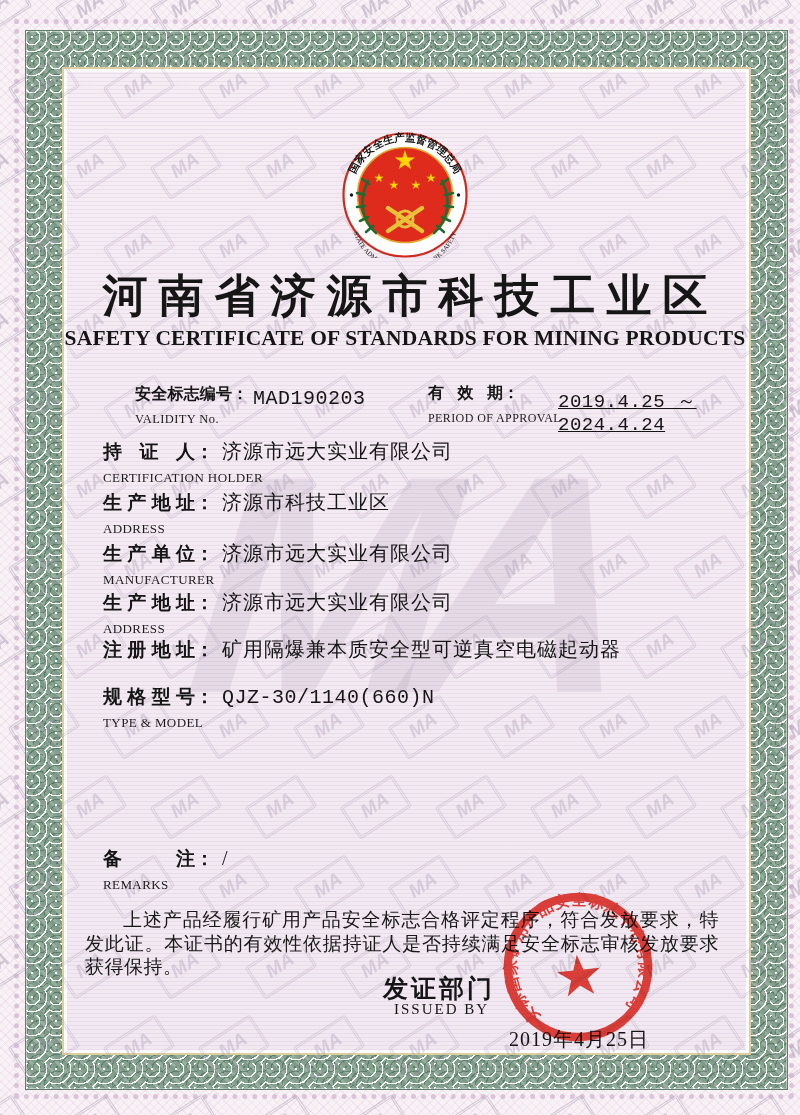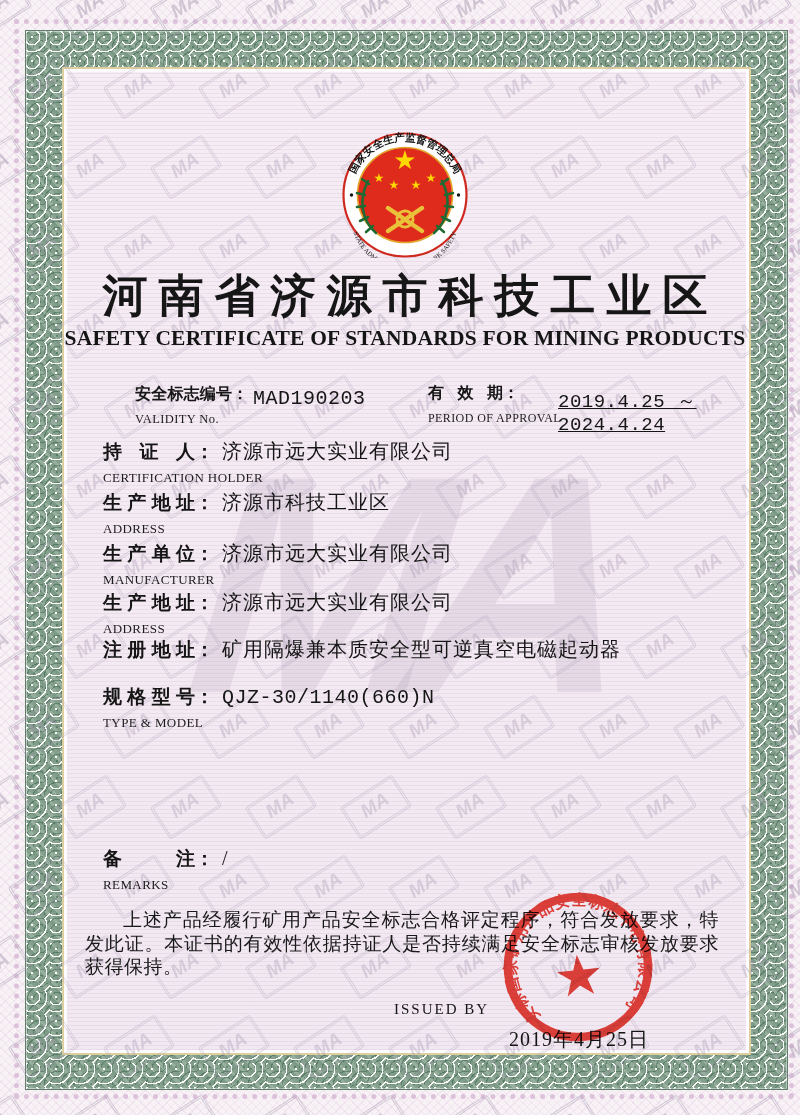--- a/index.html
+++ b/index.html
@@ -407,20 +407,21 @@
     <span class="zl f">规格型号</span><span class="colon">：</span><span class="zv mono" style="font-size:20px;">QJZ-30/1140(660)N</span>
     <div class="el">TYPE &amp; MODEL</div>
   </div>
   <div class="field" style="top:846px;">
     <span class="zl f">备注</span><span class="colon">：</span><span class="zv">/</span>
     <div class="el">REMARKS</div>
   </div>
 
   <div class="abs decl">上述产品经履行矿用产品安全标志合格评定程序，符合发放要求，特发此证。本证书的有效性依据持证人是否持续满足安全标志审核发放要求获得保持。</div>
 
+  <div class="abs issued-cn">发证部门</div>
   <div class="abs issued-en">ISSUED BY</div>
 
   <div class="abs date">2019年4月25日</div>
 
   <svg class="abs stamp" viewBox="0 0 170 170">
     <defs>
       <path id="stampArc" d="M 41.2 128.8 A 62 62 0 1 1 128.8 128.8" fill="none"></path>
     </defs>
     <circle cx="85" cy="85" r="70" fill="none" stroke="#e5352b" stroke-width="8.5"></circle>
     <text font-size="15.5" font-weight="bold" fill="#e5352b" letter-spacing="1">

